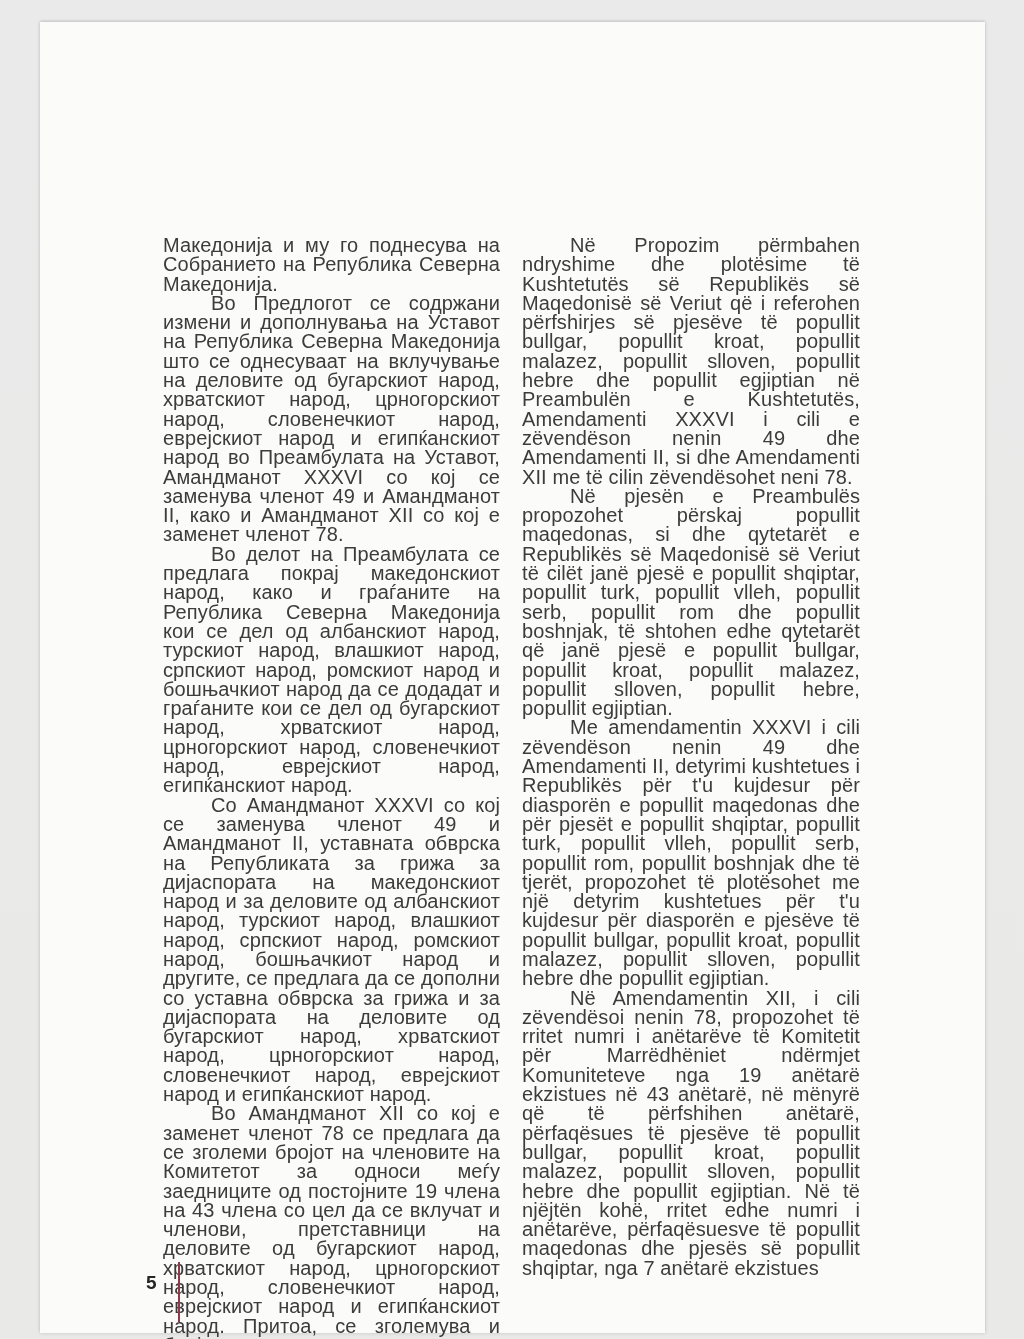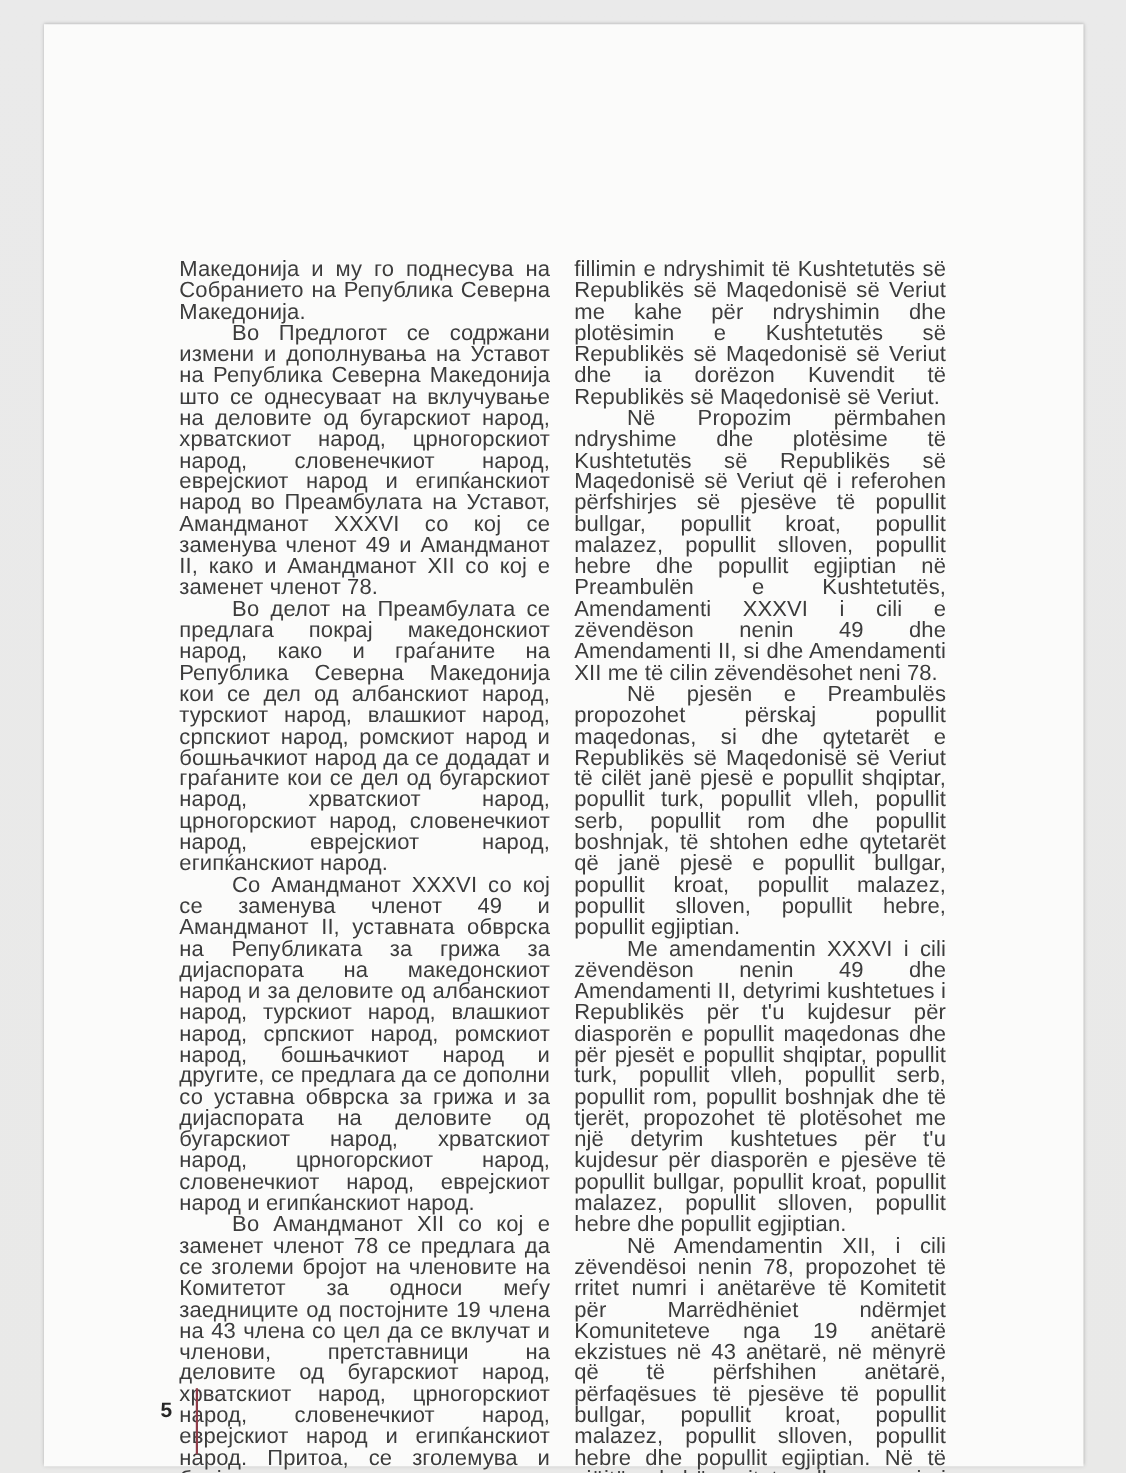--- a/index.html
+++ b/index.html
@@ -71,21 +71,20 @@
 
     <div class="col col-left">
       <p>Македонија и му го поднесува на Собранието на Република Северна Македонија.</p>
       <p class="ind g48">Во Предлогот се содржани измени и дополнувања на Уставот на Република Северна Македонија што се однесуваат на вклучување на деловите од бугарскиот народ, хрватскиот народ, црногорскиот народ, словенечкиот народ, еврејскиот народ и египќанскиот народ во Преамбулата на Уставот, Амандманот XXXVI со кој се заменува членот 49 и Амандманот II, како и Амандманот XII со кој е заменет членот 78.</p>
       <p class="ind g24">Во делот на Преамбулата се предлага покрај македонскиот народ, како и граѓаните на Република Северна Македонија кои се дел од албанскиот народ, турскиот народ, влашкиот народ, српскиот народ, ромскиот народ и бошњачкиот народ да се додадат и граѓаните кои се дел од бугарскиот народ, хрватскиот народ, црногорскиот народ, словенечкиот народ, еврејскиот народ, египќанскиот народ.</p>
       <p class="ind g42">Со Амандманот XXXVI со кој се заменува членот 49 и Амандманот II, уставната обврска на Републиката за грижа за дијаспората на македонскиот народ и за деловите од албанскиот народ, турскиот народ, влашкиот народ, српскиот народ, ромскиот народ, бошњачкиот народ и другите, се предлага да се дополни со уставна обврска за грижа и за дијаспората на деловите од бугарскиот народ, хрватскиот народ, црногорскиот народ, словенечкиот народ, еврејскиот народ и египќанскиот народ.</p>
       <p class="ind g21">Во Амандманот XII со кој е заменет членот 78 се предлага да се зголеми бројот на членовите на Комитетот за односи меѓу заедниците од постојните 19 члена на 43 члена со цел да се вклучат и членови, претставници на деловите од бугарскиот народ, хрватскиот народ, црногорскиот народ, словенечкиот народ, еврејскиот народ и египќанскиот народ. Притоа, се зголемува и бројот на членови, претставници на македонскиот народ и на делот од албанскиот народ од постојните 7 члена, претставници на македонскиот народ и 7 члена, претставници на делот од албанскиот народ на 16 члена, претставници на македонскиот народ и 16 члена,</p>
     </div>
 
     <div class="col col-right">
-      <p>fillimin e ndryshimit të Kushtetutës së Republikës së Maqedonisë së Veriut me kahe për ndryshimin dhe plotësimin e Kushtetutës së Republikës së Maqedonisë së Veriut dhe ia dorëzon  Kuvendit të Republikës së Maqedonisë së Veriut.</p>
       <p class="ind g53">Në Propozim përmbahen ndryshime dhe plotësime të Kushtetutës së Republikës së Maqedonisë së Veriut që i referohen përfshirjes së pjesëve të popullit bullgar, popullit kroat, popullit malazez, popullit slloven, popullit hebre dhe popullit egjiptian në Preambulën e Kushtetutës, Amendamenti XXXVI i cili e zëvendëson nenin 49 dhe Amendamenti II, si dhe Amendamenti XII me të cilin zëvendësohet neni 78.</p>
       <p class="ind g39">Në pjesën e Preambulës propozohet përskaj popullit maqedonas, si dhe qytetarët e Republikës së Maqedonisë së Veriut të cilët janë pjesë e popullit shqiptar, popullit turk, popullit vlleh, popullit serb, popullit rom dhe popullit boshnjak, të shtohen edhe qytetarët  që janë pjesë e popullit  bullgar,  popullit kroat, popullit malazez, popullit slloven, popullit hebre, popullit egjiptian.</p>
       <p class="ind g44">Me amendamentin XXXVI i cili zëvendëson nenin 49 dhe Amendamenti II, detyrimi kushtetues i Republikës për t'u kujdesur për diasporën e popullit maqedonas dhe për pjesët e popullit shqiptar, popullit turk, popullit vlleh, popullit serb, popullit rom, popullit boshnjak dhe të tjerët, propozohet të plotësohet me një detyrim kushtetues për t'u kujdesur për diasporën e pjesëve të popullit bullgar, popullit kroat, popullit malazez, popullit slloven, popullit hebre dhe popullit egjiptian.</p>
       <p class="ind g38">Në Amendamentin XII, i cili zëvendësoi nenin 78, propozohet të rritet numri i anëtarëve të Komitetit për Marrëdhëniet ndërmjet Komuniteteve nga 19 anëtarë ekzistues në 43 anëtarë, në mënyrë që të përfshihen anëtarë, përfaqësues të pjesëve të popullit bullgar, popullit kroat, popullit malazez, popullit slloven, popullit hebre dhe popullit egjiptian. Në të njëjtën kohë, rritet edhe numri i anëtarëve, përfaqësuesve të popullit maqedonas dhe pjesës së popullit shqiptar, nga 7 anëtarë ekzistues</p>
     </div>
 
     <div class="page-number">5</div>
     <div class="footer-rule" style="background: rgb(142, 59, 71);"></div>
 
   </div>

